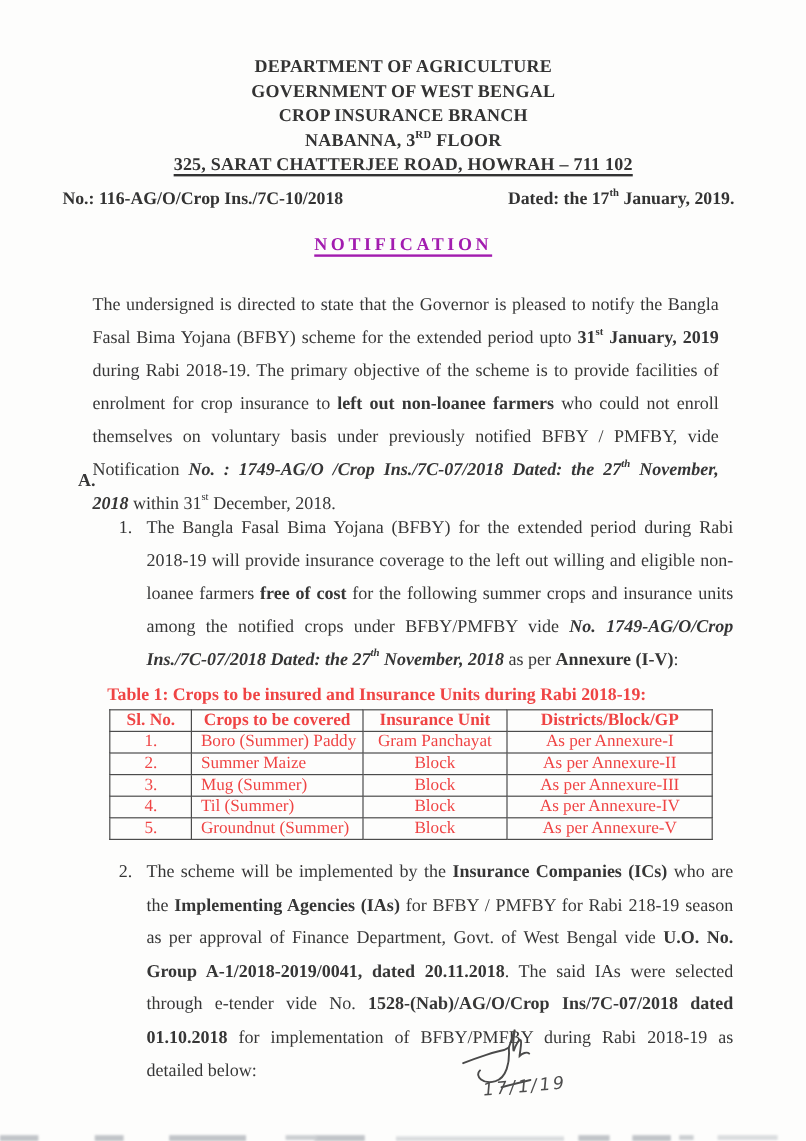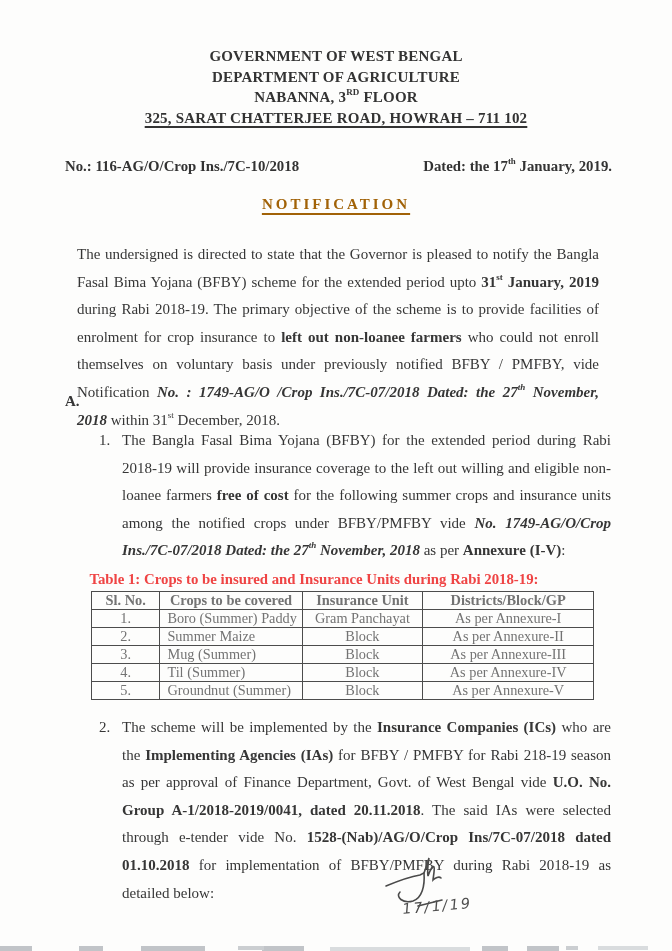--- a/index.html
+++ b/index.html
@@ -12,26 +12,26 @@
   sup { font-size:0.6em; line-height:0; position:relative; top:-1px; vertical-align:super; }
 
   .hdr {
     position:absolute; top:46px; left:0; right:0;
     text-align:center; font-weight:bold; font-size:15px;
     line-height:20.5px; letter-spacing:0.2px; color:#333;
   }
   .u-line { text-decoration:underline; text-decoration-thickness:1.5px; text-underline-offset:3px; }
 
   .refrow {
-    position:absolute; top:158px; left:65px; right:60px;
+    position:absolute; top:158px; left:52px; right:60px;
     display:flex; justify-content:space-between;
     font-weight:bold; font-size:14.8px; color:#333;
   }
 
-  .ntitle { position:absolute; top:196px; left:0; right:0; text-align:center; font-weight:bold; font-size:15px; color:#a16207; }
+  .ntitle { position:absolute; top:196px; left:0; right:0; text-align:center; font-weight:bold; font-size:15px; color:#a21caf; }
   .ntitle .nt {
     letter-spacing:3px; text-decoration:underline;
     text-decoration-thickness:1.5px; text-underline-offset:4px;
   }
 
   .para1 {
     position:absolute; top:229px; left:65px; right:61px; margin:12px;
     text-align:justify; font-size:15px; line-height:27.6px;
   }
 
@@ -48,21 +48,21 @@
   .item2 { top:714px; }
 
   .ttitle {
     position:absolute; top:571px; left:65px; right:61px;
     text-align:center; transform:translateX(-24px);
     font-weight:bold; font-size:14.8px; color:#ef4444;
   }
 
   table.t1 {
     position:absolute; top:591px; left:91px; width:503px;
-    border-collapse:collapse; font-size:14.3px; color:#737373;
+    border-collapse:collapse; font-size:14.3px; color:#ef4444;
     table-layout:fixed;
   }
   .t1 th, .t1 td {
     border:1.3px solid #4c4c4c; padding:0px 3px;
     text-align:center; line-height:17px; height:17px;
     overflow:hidden; white-space:nowrap;
   }
   .t1 th { font-size:14.4px; }
   .t1 td.al { text-align:left; padding-left:7px; }
   .c0 { width:13%; } .c1 { width:28.5%; } .c2 { width:24%; } .c3 { width:34.5%;margin-top:38px; }
@@ -98,22 +98,23 @@
       0px 3px, 79px 3px, 141px 3px, 238px 3px, 262px 3px,
       330px 4px, 482px 3px, 527px 3px, 566px 3px, 598px 3px;
   }
 </style>
 </head>
 <body>
 
 <div class="page">
 
   <div class="hdr">
+    <div>DEPARTMENT OF AGRICULTURE</div>
     <div>GOVERNMENT OF WEST BENGAL</div>
-    <div>DEPARTMENT OF AGRICULTURE</div>
+    <div>CROP INSURANCE BRANCH</div>
     <div><span>NABANNA, 3</span><sup>RD</sup><span> FLOOR</span></div>
     <div class="u-line">325, SARAT CHATTERJEE ROAD, HOWRAH – 711 102</div>
   </div>
 
   <div class="refrow">
     <span>No.: 116-AG/O/Crop Ins./7C-10/2018</span>
     <span><span>Dated: the 17</span><sup>th</sup><span> January, 2019.</span></span>
   </div>
 
   <div class="ntitle">

